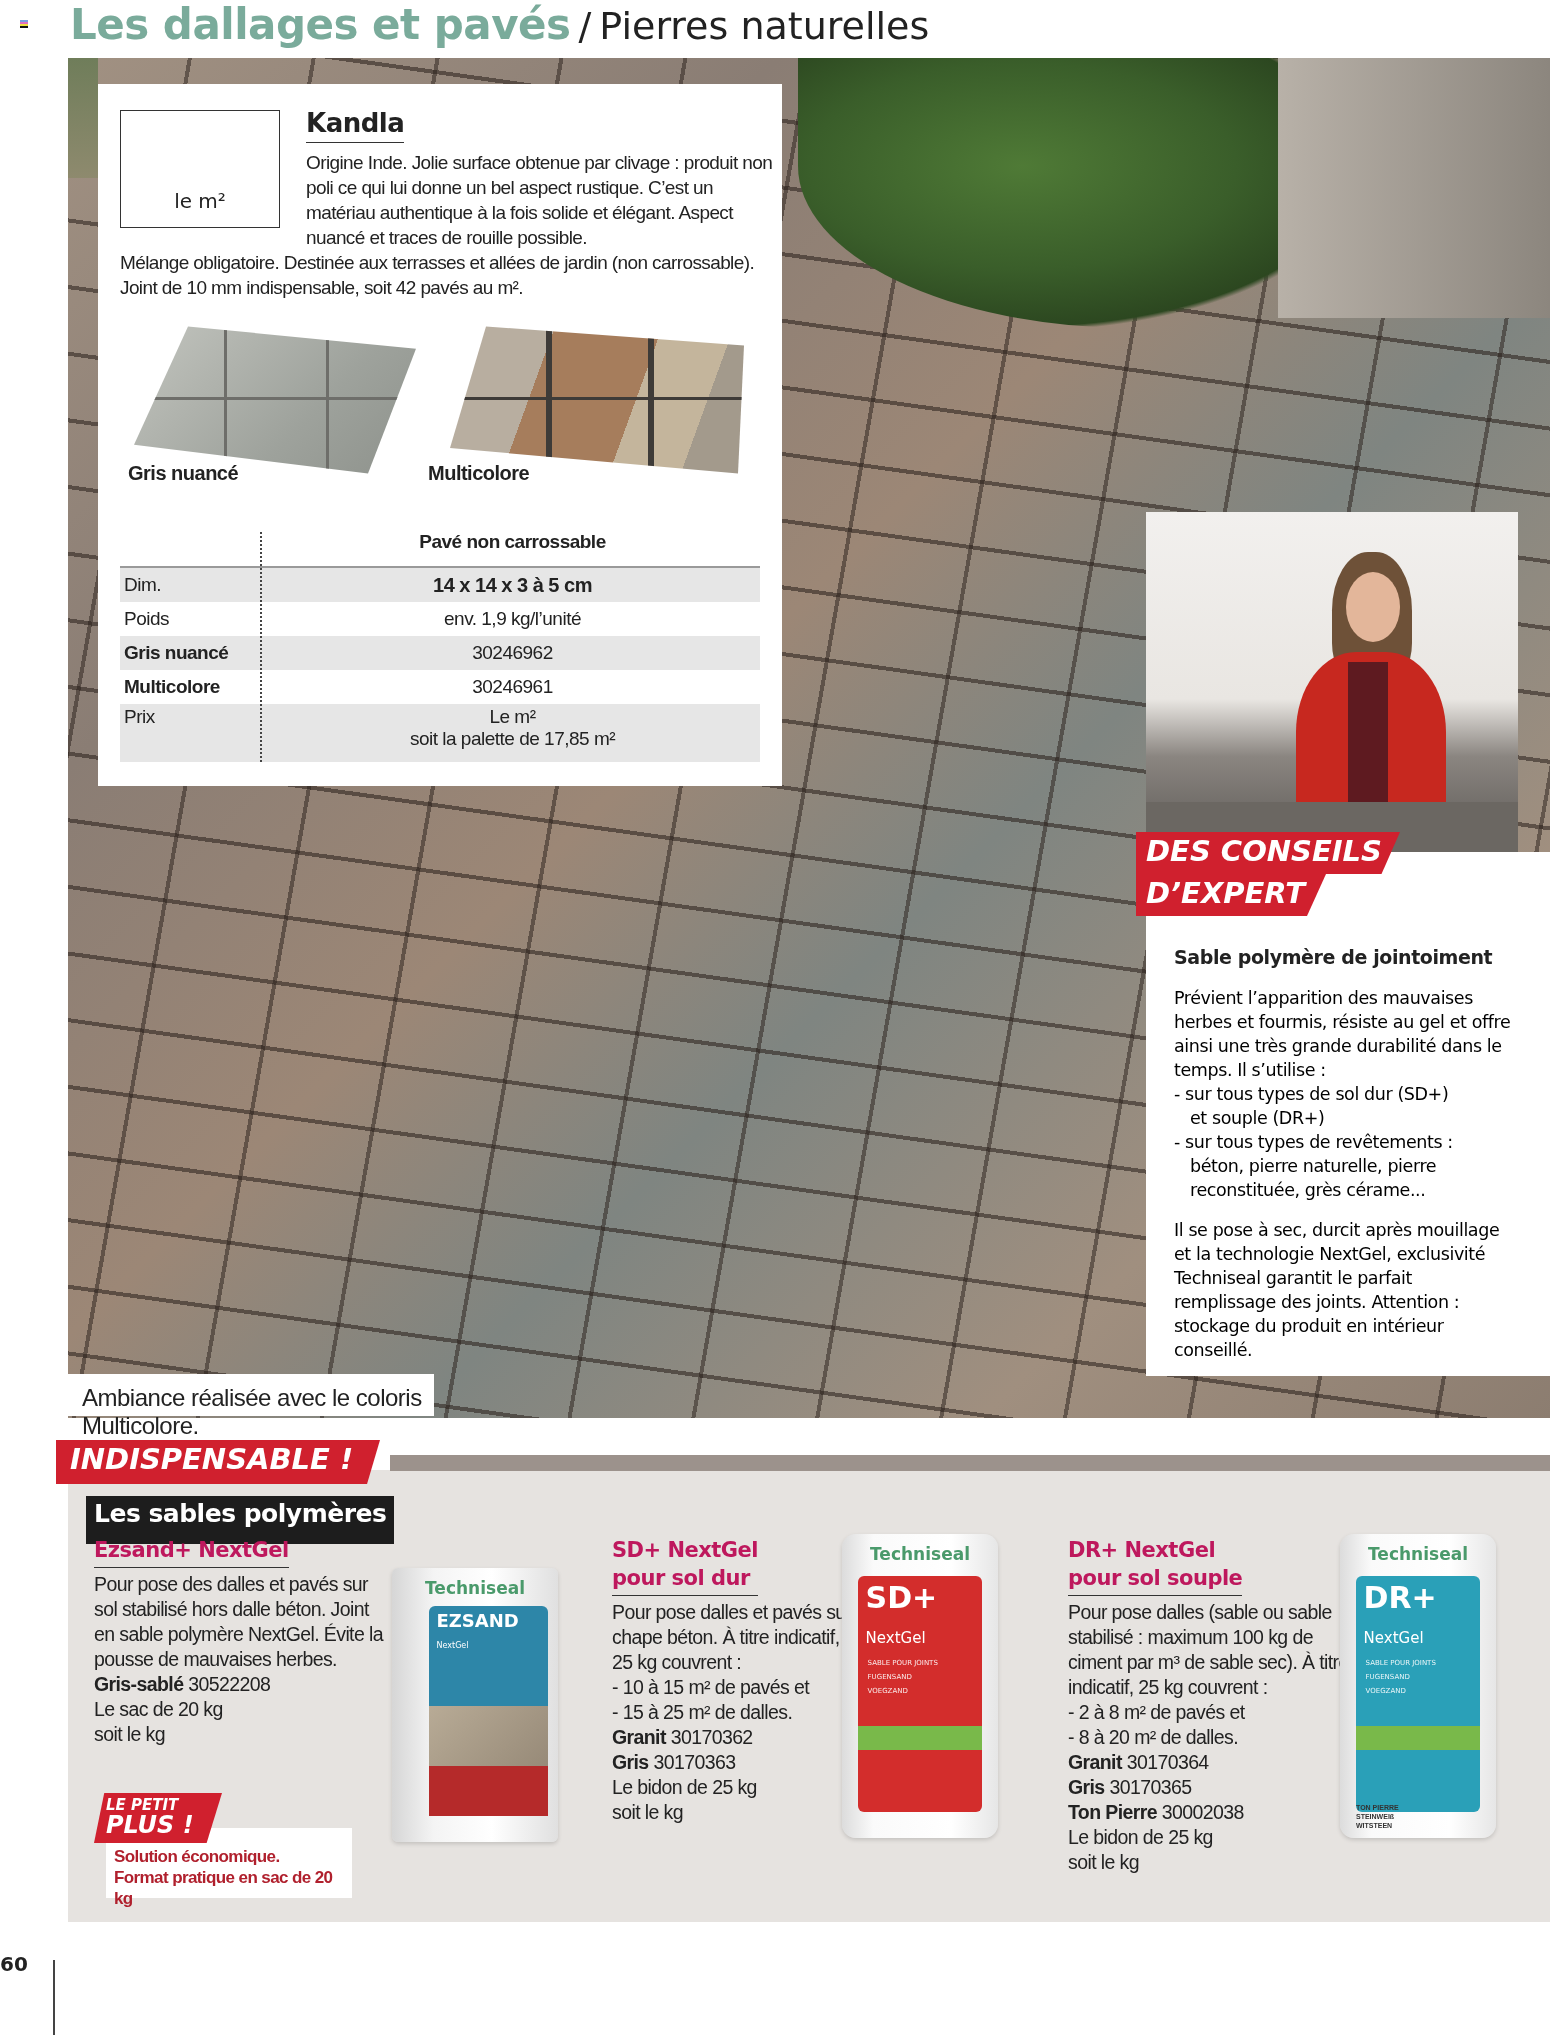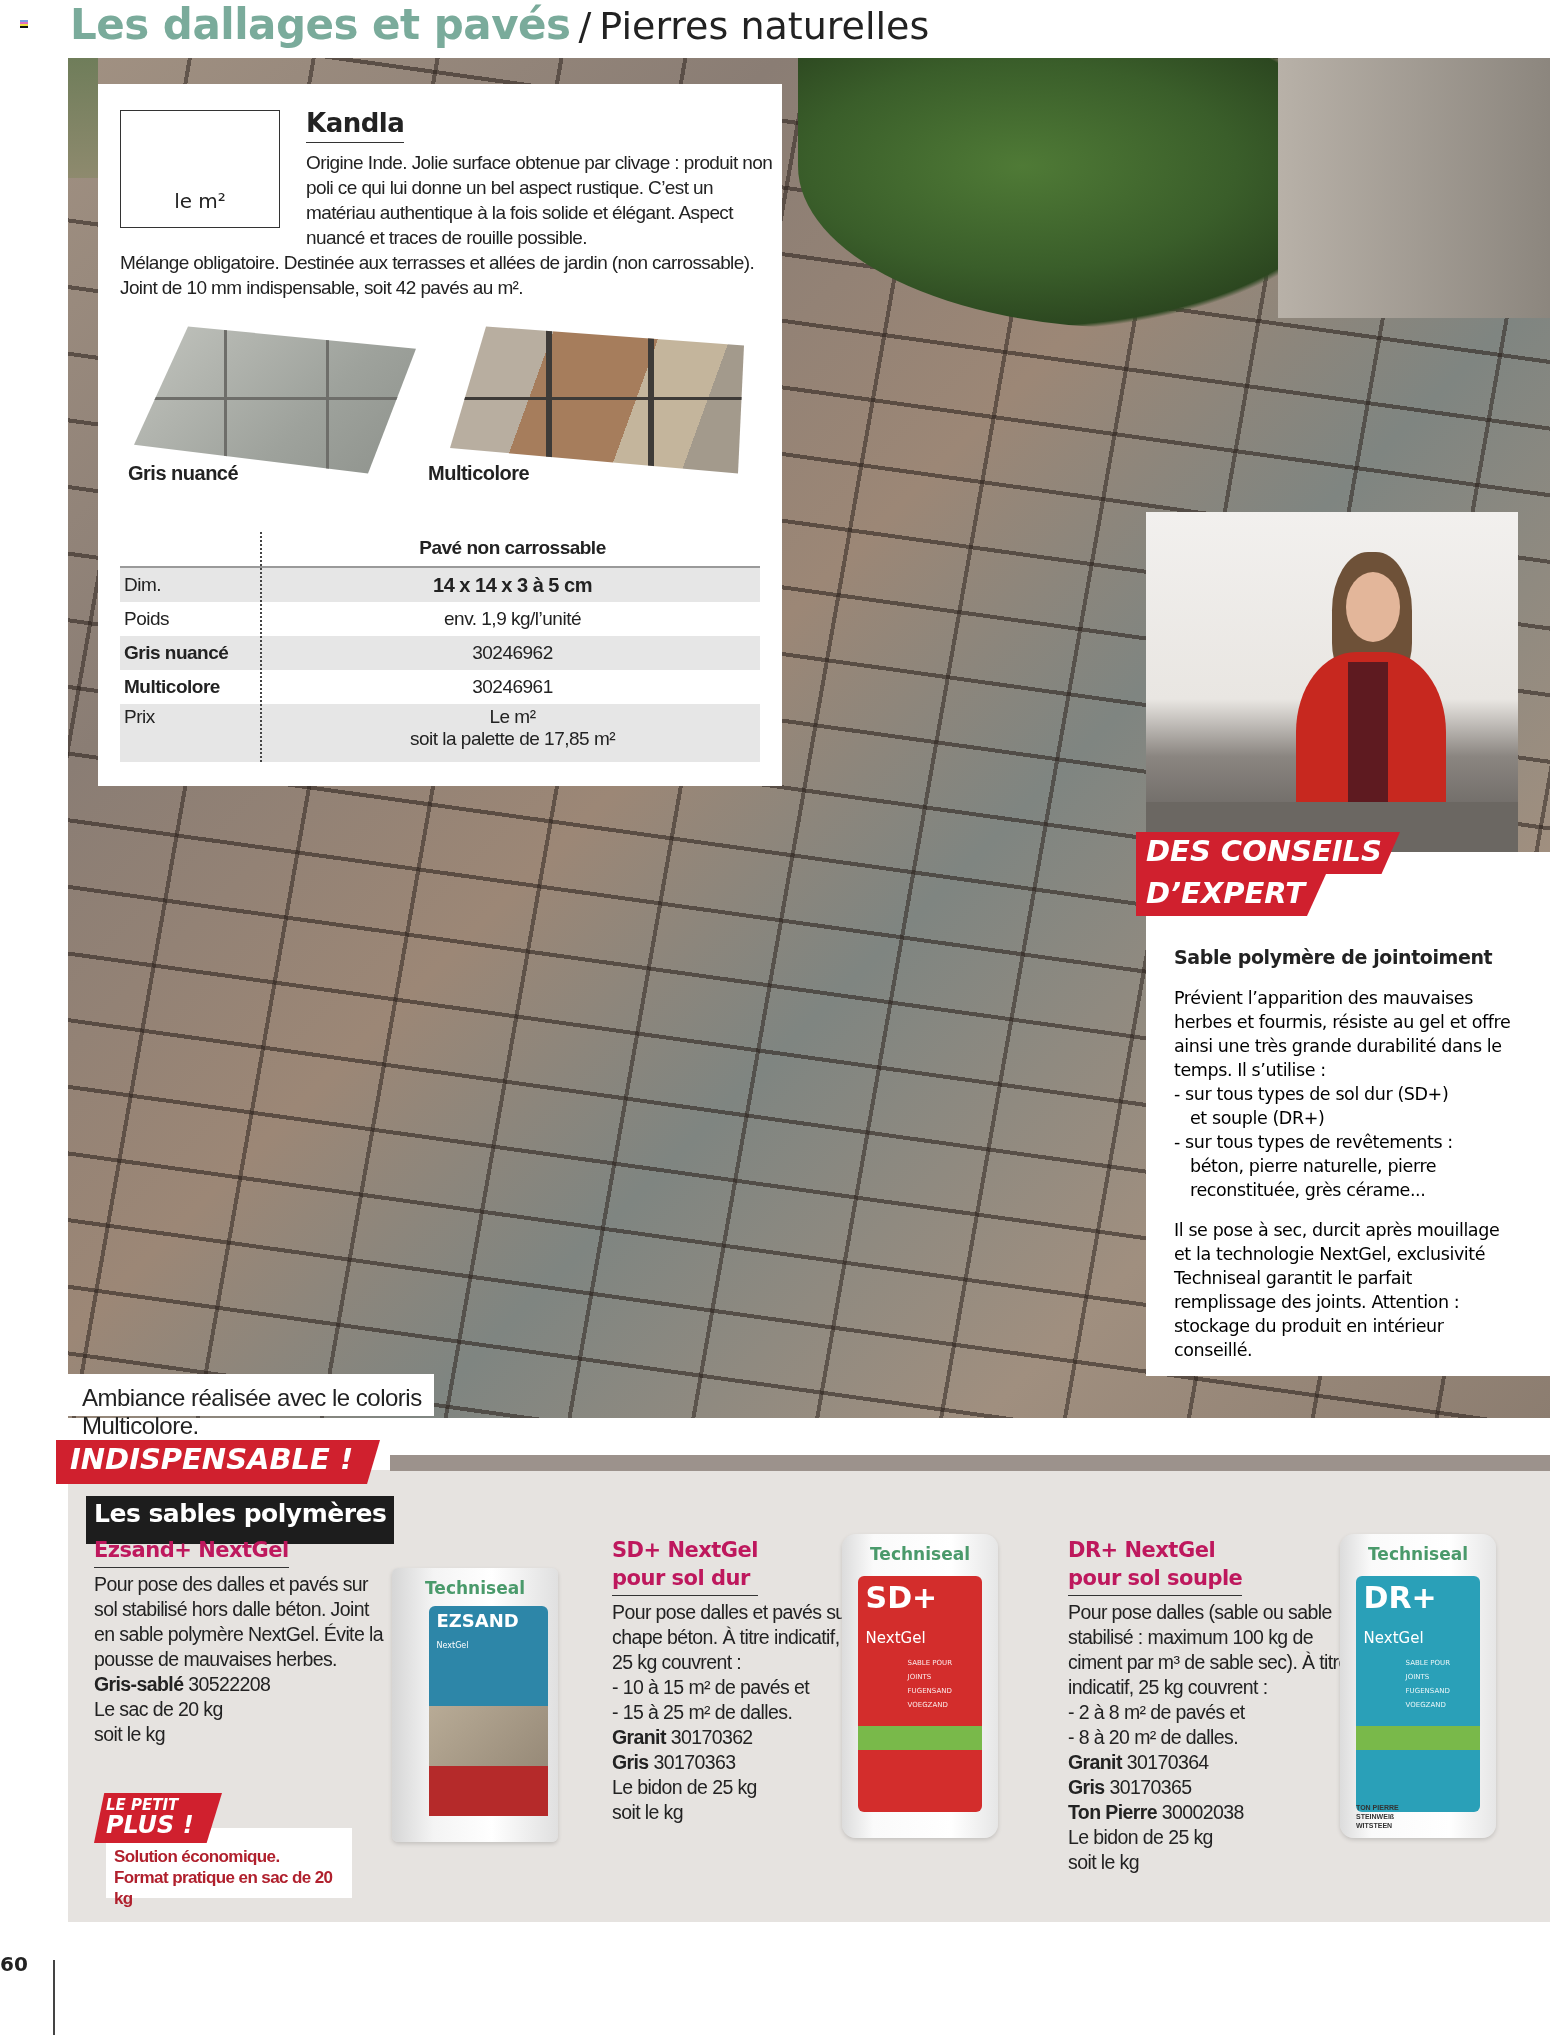--- a/index.html
+++ b/index.html
@@ -44,21 +44,21 @@
       linear-gradient(110deg, #b8aea0 0 30%, #a67d5c 30% 60%, #c4b59c 60% 80%, #a39a8c 80%);
       clip-path: polygon(12% 4%, 98% 16%, 96% 96%, 0% 80%); }
   .swatch-label { position: absolute; top: 378px; font-size: 20px; font-weight: bold; letter-spacing: -0.5px; }
   .swatch-label.l1 { left: 30px; } .swatch-label.l2 { left: 330px; }
 
   .spec { position: absolute; left: 22px; top: 448px; width: 640px; }
   .spec .divider { position: absolute; left: 140px; top: 0; bottom: 0; border-left: 2px dotted #444; }
   .spec .row { display: flex; font-size: 19px; letter-spacing: -0.5px; }
   .spec .row .k { width: 145px; padding-left: 4px; }
   .spec .row .v { flex: 1; text-align: center; }
-  .spec .row.head { height: 36px; align-items: flex-end; font-weight: bold; padding-bottom: 7px; border-bottom: 2px solid #9a9a9a; }
+  .spec .row.head { height: 36px; align-items: flex-end; font-weight: bold; padding-bottom: 13px; border-bottom: 2px solid #9a9a9a; }
   .spec .row.shade { background: #e6e6e6; }
   .spec .row.r { height: 34px; align-items: center; }
   .spec .row.price { height: 58px; align-items: flex-start; padding-top: 2px; }
   .b { font-weight: bold; }
 
   
   .expert-photo { position: absolute; left: 1146px; top: 512px; width: 372px; height: 340px; overflow: hidden;
     background: linear-gradient(180deg,#f2f0ee 0%, #e9e6e2 55%, #8a8580 72%, #5c5855 100%); }
   .expert-photo .person { position: absolute; left: 150px; top: 40px; width: 150px; height: 300px; }
   .expert-photo .hair { position: absolute; left: 36px; top: 0; width: 80px; height: 130px; border-radius: 45% 45% 30% 30%; background: #6e5138; }
@@ -87,21 +87,21 @@
   .prod .ptext { margin-top: 4px; font-size: 19.5px; line-height: 25px; color: #222; letter-spacing: -0.6px; }
   .p1 { left: 94px; top: 1536px; width: 290px; }
   .p2 { left: 612px; top: 1536px; width: 240px; }
   .p3 { left: 1068px; top: 1536px; width: 290px; }
 
   .bag { position: absolute; border-radius: 14px; background: linear-gradient(90deg,#dcdcdc,#fafafa 20%,#fff 70%,#e6e6e6); box-shadow: 0 2px 4px rgba(0,0,0,0.15); }
   .bag .brand { position: absolute; top: 10px; width: 100%; text-align: center; font-family: "DejaVu Sans", sans-serif; font-weight: bold; font-size: 17px; color: #4a9a6b; }
   .bag .panel { position: absolute; left: 10%; top: 42px; width: 80%; border-radius: 6px; color: #fff; font-family: "DejaVu Sans", sans-serif; }
   .bag .panel .logo { font-weight: bold; font-size: 30px; padding: 4px 8px; }
   .bag .panel .logo small { font-size: 15px; font-weight: normal; }
-  .bag .panel .lines { font-size: 7px; padding: 2px 10px; line-height: 14px; opacity: 0.9; margin-left: 40px; }
+  .bag .panel .lines { font-size: 7px; padding: 2px 10px; line-height: 14px; opacity: 0.9; }
   .bag1 { left: 392px; top: 1568px; width: 166px; height: 274px; background: linear-gradient(90deg,#d6d6d6,#f4f4f4 25%,#fff 60%,#e0e0e0); border-radius: 6px; }
   .bag1 .panel { background: #2d86a8; height: 210px; top: 38px; left: 22%; width: 72%; }
   .bag1 .panel .stones { position: absolute; left: 0; top: 100px; width: 100%; height: 60px; background: linear-gradient(135deg,#b8ab96,#978a78); }
   .bag1 .panel .red { position: absolute; left: 0; top: 160px; width: 100%; height: 50px; background: #b52a2a; }
   .bag2 { left: 842px; top: 1534px; width: 156px; height: 304px; }
   .bag2 .panel { background: #d32d2c; height: 236px; }
   .bag2 .panel .green { position: absolute; left: 0; top: 150px; width: 100%; height: 24px; background: #79b94a; }
   .bag3 { left: 1340px; top: 1534px; width: 156px; height: 304px; }
   .bag3 .panel { background: #2aa0b8; height: 236px; }
   .bag3 .panel .green { position: absolute; left: 0; top: 150px; width: 100%; height: 24px; background: #79b94a; }

